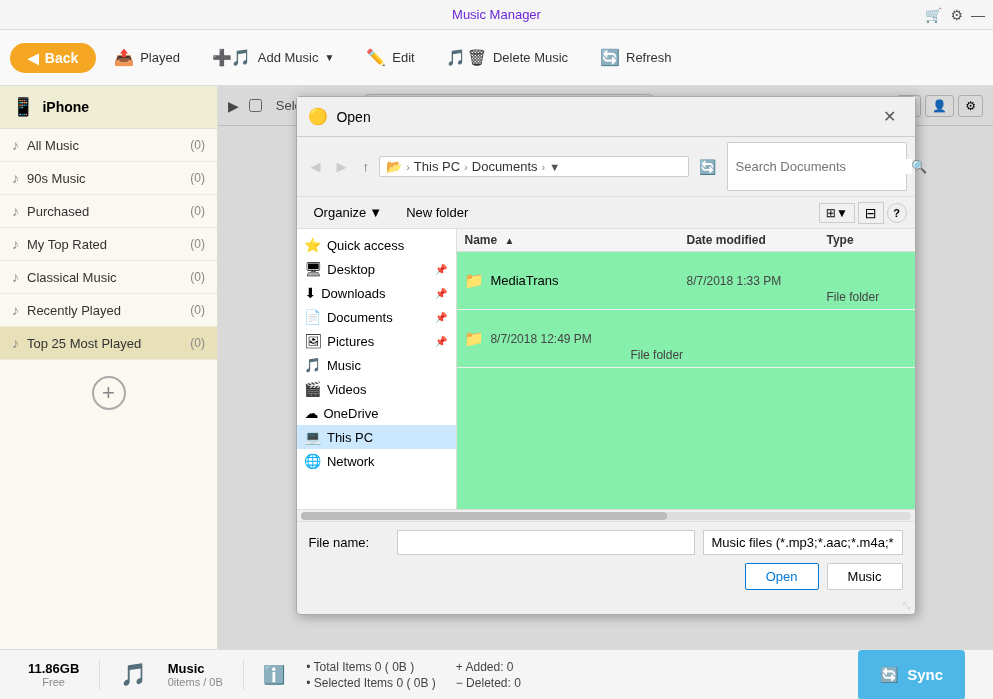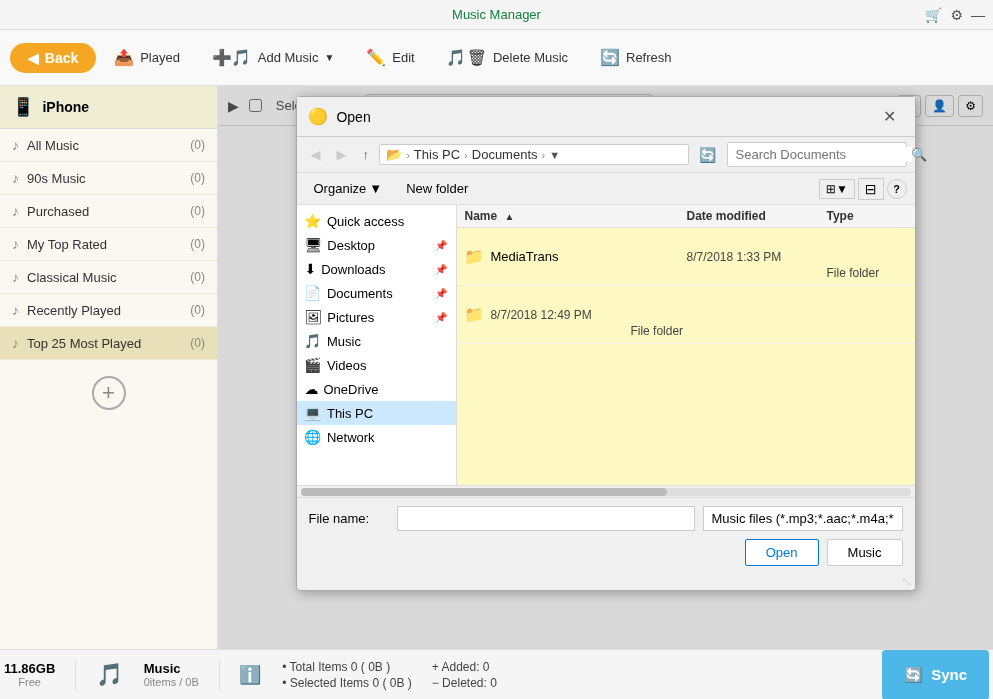--- a/index.html
+++ b/index.html
@@ -8,21 +8,21 @@
     
     .title-bar {
       background: #f5f5f5;
       height: 30px;
       display: flex;
       align-items: center;
       justify-content: center;
       border-bottom: 1px solid #ddd;
       position: relative;
     }
-    .title-bar-title { font-size: 13px; color: #15803d; }
+    .title-bar-title { font-size: 13px; color: #6d28d9; }
     .title-bar-controls {
       position: absolute;
       right: 8px;
       display: flex;
       gap: 8px;
       align-items: center;
     }
     .title-bar-btn { font-size: 14px; color: #555; cursor: pointer; background: none; border: none; }
 
     
@@ -152,21 +152,21 @@
     .view-icons { display: flex; gap: 4px; margin-left: auto; }
     .view-icon-btn { background: none; border: 1px solid #ccc; cursor: pointer; padding: 3px 6px; border-radius: 3px; font-size: 12px; }
 
     
     .status-bar {
       height: 50px;
       background: #f5f5f5;
       border-top: 1px solid #ddd;
       display: flex;
       align-items: center;
-      padding: 0 4px;
+      padding: 0 28px;
       gap: 20px;
     }
     .storage-info { display: flex; flex-direction: column; align-items: center; }
     .storage-size { font-size: 13px; font-weight: bold; }
     .storage-label { font-size: 11px; color: #888; }
     .storage-divider { width: 1px; height: 30px; background: #ddd; }
     .status-icon { font-size: 22px; }
     .status-text { font-size: 12px; color: #444; }
     .sync-btn {
       margin-left: auto;
@@ -249,21 +249,21 @@
     .breadcrumb-part { color: #333; }
     .breadcrumb-arrow { color: #888; font-size: 11px; }
     .breadcrumb-dropdown { background: none; border: none; cursor: pointer; font-size: 11px; color: #555; }
     .refresh-btn { background: none; border: none; cursor: pointer; font-size: 14px; color: #555; padding: 2px 6px; }
     .dialog-search {
       display: flex;
       align-items: center;
       border: 1px solid #ccc;
       background: white;
       border-radius: 2px;
-      padding: 4px 8px;
+      padding: 16px 8px;
       width: 180px;
     }
     .dialog-search-input { border: none; outline: none; font-size: 13px; flex: 1; }
 
     
     .dialog-toolbar {
       display: flex;
       align-items: center;
       padding: 4px 8px;
       gap: 6px;
@@ -318,21 +318,21 @@
       gap: 5px;
     }
     .tree-item.selected { background: #cce8ff; }
     .tree-icon { font-size: 14px; }
     .tree-label { flex: 1; }
     .tree-pin { font-size: 10px; color: #888; }
 
     
     .dialog-filelist {
       flex: 1;
-      background: #fef9c3;
+      background: #86efac;
       overflow-y: auto;
     }
     .filelist-header {
       display: flex;
       align-items: center;
       padding: 4px 8px;
       border-bottom: 1px solid #ddd;
       background: #f5f5f5;
       font-size: 12px;
       font-weight: bold;

